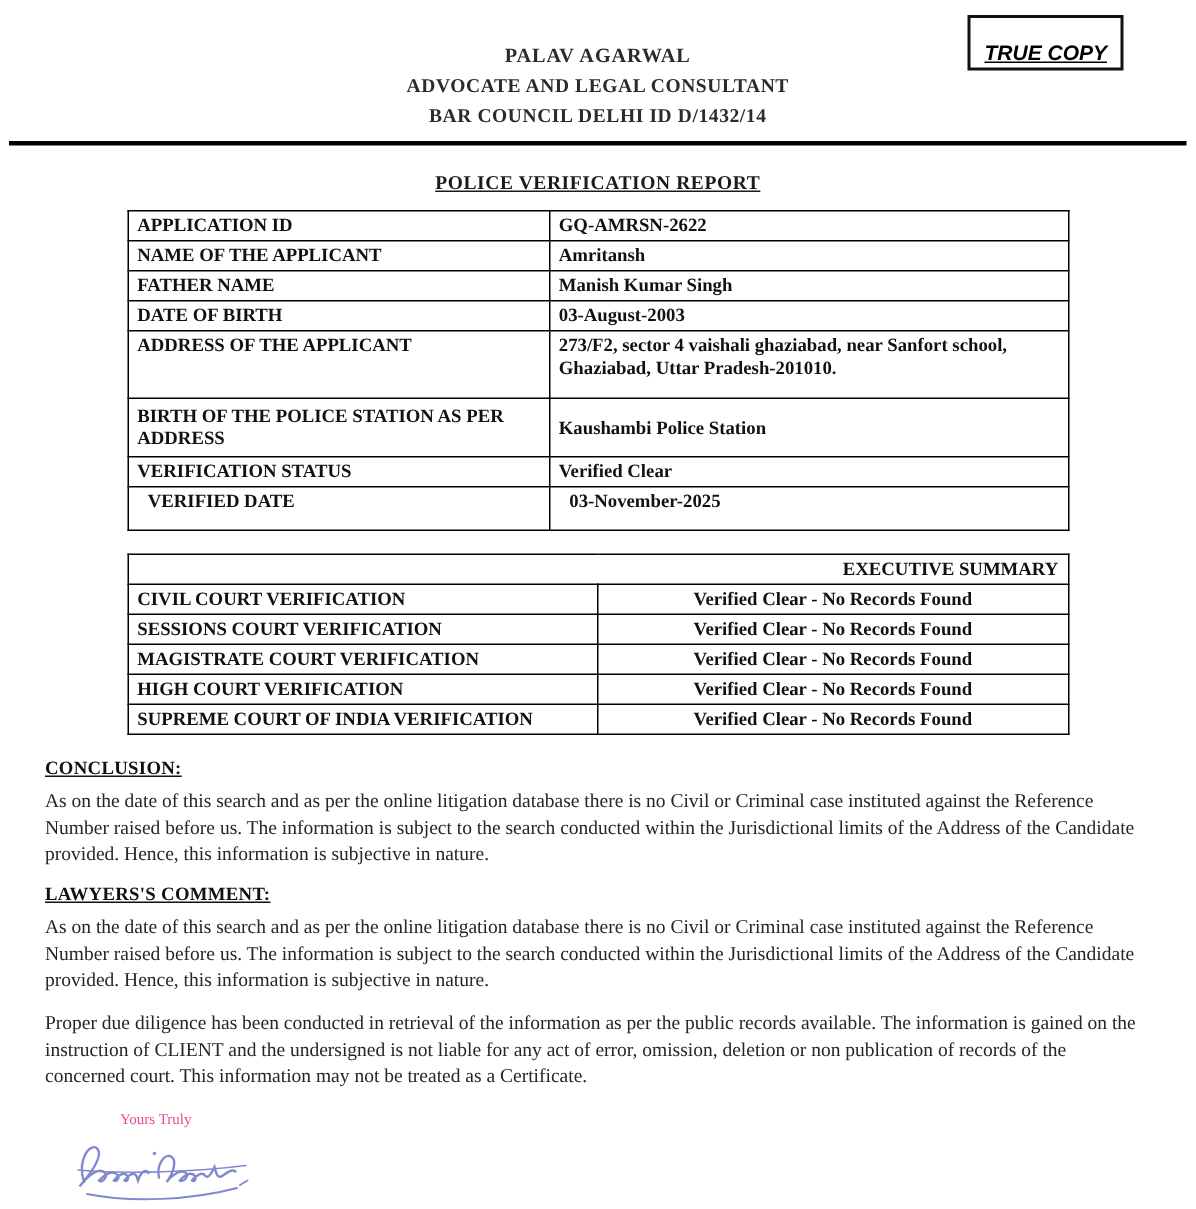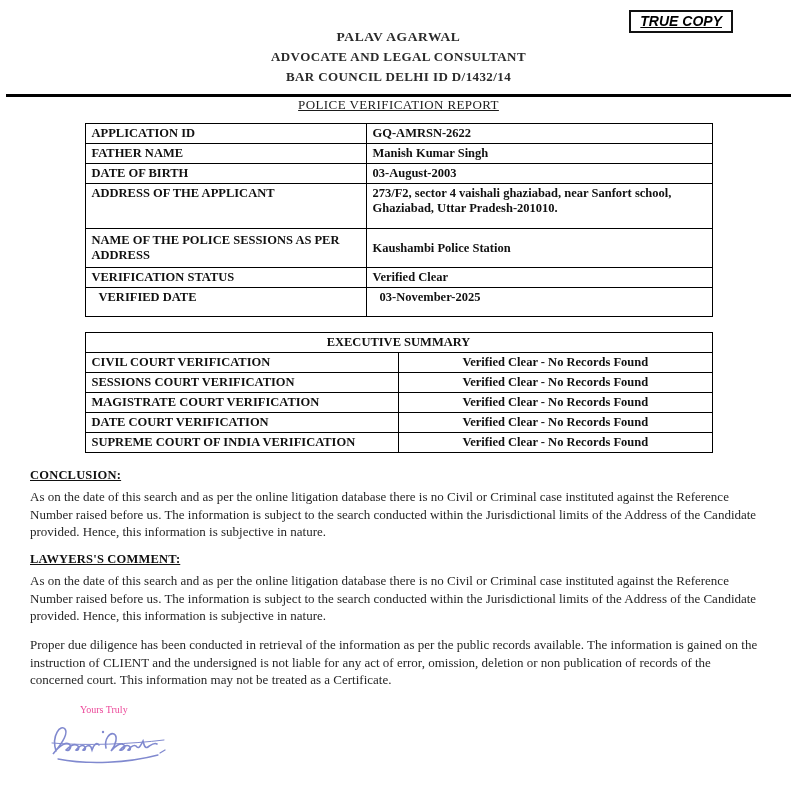--- a/index.html
+++ b/index.html
@@ -2,45 +2,45 @@
 <html><head>
 <meta charset="utf-8">
 <style>
   html,body { margin:0; padding:0; background:#ffffff; }
   .page {
     width:797px; height:806px; position:relative; background:#ffffff;
     font-family:"Liberation Serif","DejaVu Serif",serif; color:#1b1b1b;
     overflow:hidden; box-sizing:border-box;
   }
   .stamp {
-    position:absolute; top:10px; right:64px;
-    border:2px solid #111; padding:1px 9px 2px;
+    position:absolute; top:10px; right:48px;
+    border:2px solid #111; padding:15px 9px 2px;
     font-family:"Liberation Sans","DejaVu Sans",sans-serif;
     font-weight:bold; font-style:italic; font-size:14px;
     text-decoration:underline; color:#000;
   }
   .header { padding-top:29px; text-align:center; font-weight:bold; color:#2b2b2b; }
   .h-name { font-size:13.5px; letter-spacing:.6px; }
   .h-sub  { font-size:13px;  letter-spacing:.4px; margin-top:4px; }
   .rule { border-top:3px solid #000; margin:9px 6px 0 6px; height:0; }
   .title {
-    text-align:center; font-weight:normal; font-size:13px;
-    letter-spacing:.4px; text-decoration:underline; 
+    text-align:center; font-weight:bold; font-size:13px;
+    letter-spacing:.4px; text-decoration:underline; margin-top:17px;
   }
   table.tbl { border-collapse:collapse; width:628px; margin:10px auto 15px auto; table-layout:fixed; }
   .tbl th, .tbl td {
     border:1.4px solid #000; font-size:12.5px; font-weight:bold;
     padding:2px 6px; text-align:left; vertical-align:middle; color:#111;
   }
   .tbl th { width:268px; }
   .row-address th, .row-address td { height:40px; vertical-align:top; }
   .row-police  th, .row-police  td { height:34px; }
   .row-vdate   th, .row-vdate   td { height:24px; vertical-align:top;padding-left:13px; }
   table.summary { margin-top:10px; }
-  .summary .sum-head { text-align:center; width:auto; }
+  .summary .sum-head { text-align:right; width:auto; }
   .summary td { text-align:center; }
   .section { margin:11px 30px 0 30px; }
   .sec-head { font-weight:bold; text-decoration:underline; font-size:12.5px; letter-spacing:.2px; color:#111; }
   .sec-body { margin:5px 0 0 0; font-size:13px; line-height:1.36; color:#262626; }
   .closing { margin:15px 0 0 80px; font-size:10px; color:#ec4899; }
   .sig-wrap { margin:4px 0 0 44px; height:54px; }
 </style>
 </head>
 <body>
 
@@ -60,33 +60,37 @@
 
   <div class="title">POLICE VERIFICATION REPORT</div>
 
   <table class="tbl">
     <tbody>
         <tr>
       <th>APPLICATION ID</th>
       <td>GQ-AMRSN-2622</td>
     </tr>
     <tr>
+      <th>NAME OF THE APPLICANT</th>
+      <td>Amritansh</td>
+    </tr>
+    <tr>
       <th>FATHER NAME</th>
       <td>Manish Kumar Singh</td>
     </tr>
     <tr>
       <th>DATE OF BIRTH</th>
       <td>03-August-2003</td>
     </tr>
     <tr class="row-address">
       <th>ADDRESS OF THE APPLICANT</th>
       <td>273/F2, sector 4 vaishali ghaziabad, near Sanfort school, Ghaziabad, Uttar Pradesh-201010.</td>
     </tr>
     <tr class="row-police">
-      <th>NAME OF THE POLICE SESSIONS AS PER ADDRESS</th>
+      <th>BIRTH OF THE POLICE STATION AS PER ADDRESS</th>
       <td>Kaushambi Police Station</td>
     </tr>
     <tr>
       <th>VERIFICATION STATUS</th>
       <td>Verified Clear</td>
     </tr>
     <tr class="row-vdate">
       <th>VERIFIED DATE</th>
       <td>03-November-2025</td>
     </tr>
@@ -104,21 +108,21 @@
     </tr>
     <tr>
       <th>SESSIONS COURT VERIFICATION</th>
       <td>Verified Clear - No Records Found</td>
     </tr>
     <tr>
       <th>MAGISTRATE COURT VERIFICATION</th>
       <td>Verified Clear - No Records Found</td>
     </tr>
     <tr>
-      <th>DATE COURT VERIFICATION</th>
+      <th>HIGH COURT VERIFICATION</th>
       <td>Verified Clear - No Records Found</td>
     </tr>
     <tr>
       <th>SUPREME COURT OF INDIA VERIFICATION</th>
       <td>Verified Clear - No Records Found</td>
     </tr>
   </tbody>
     </table>
 
   <div class="section">

